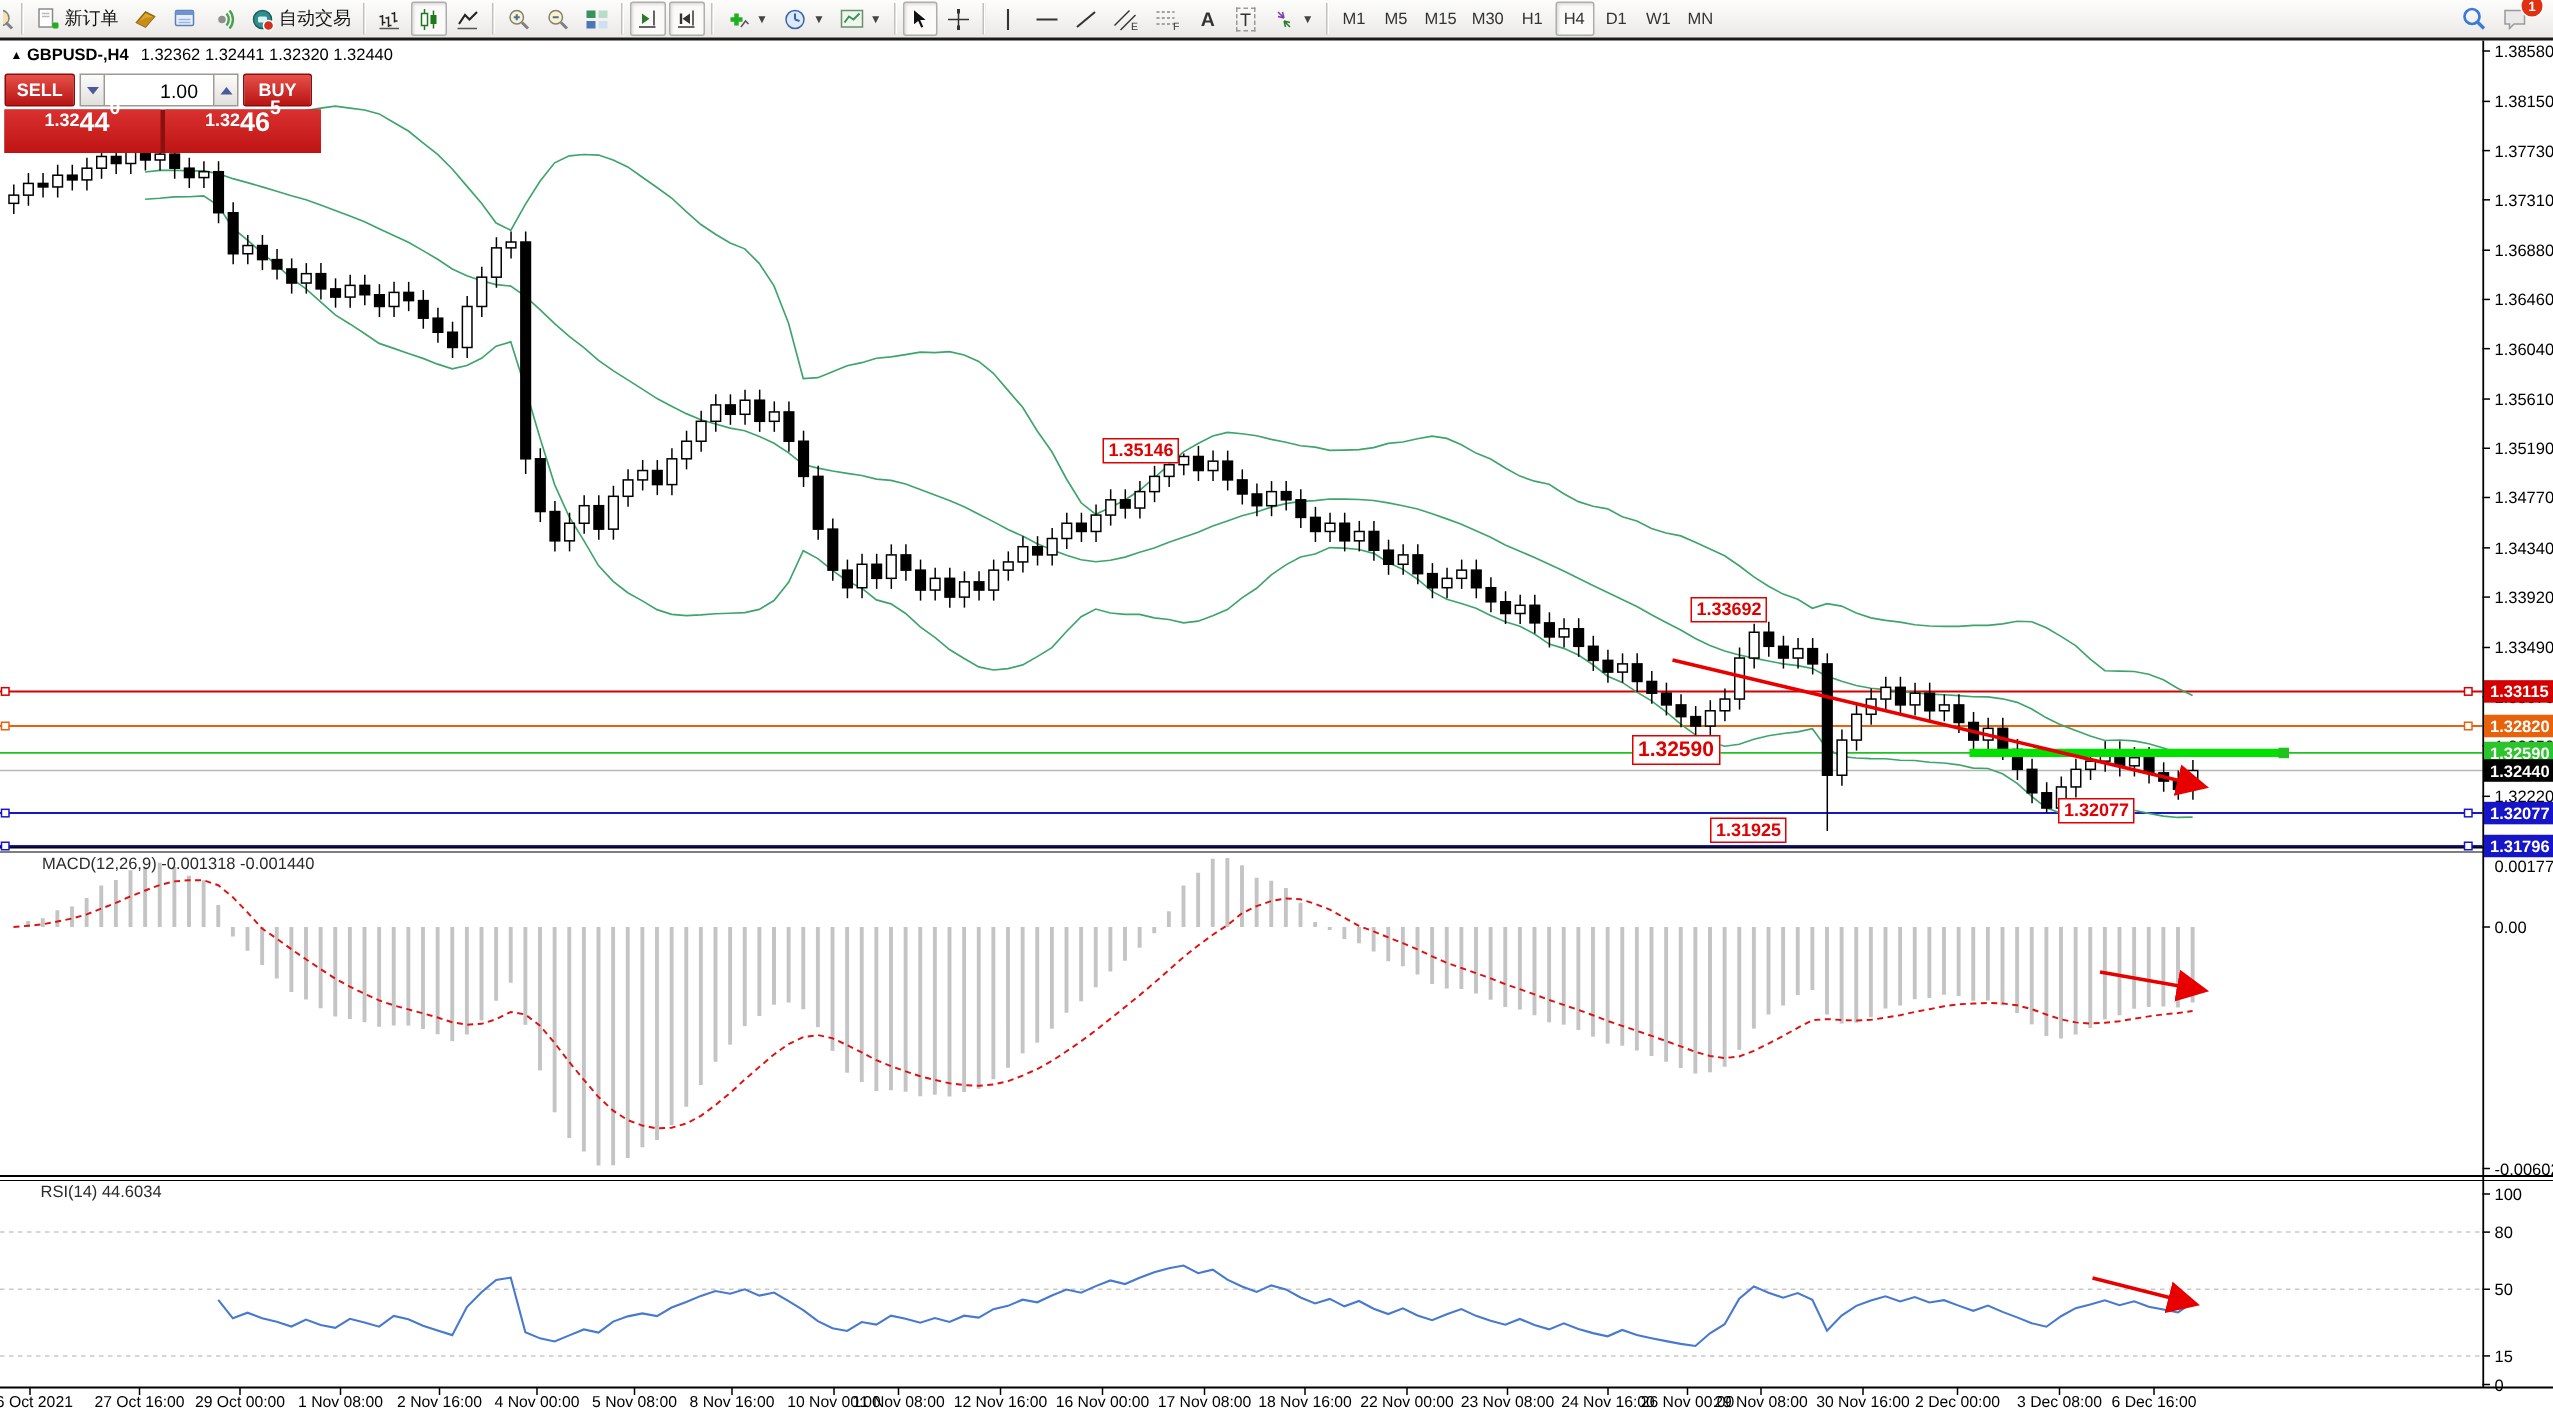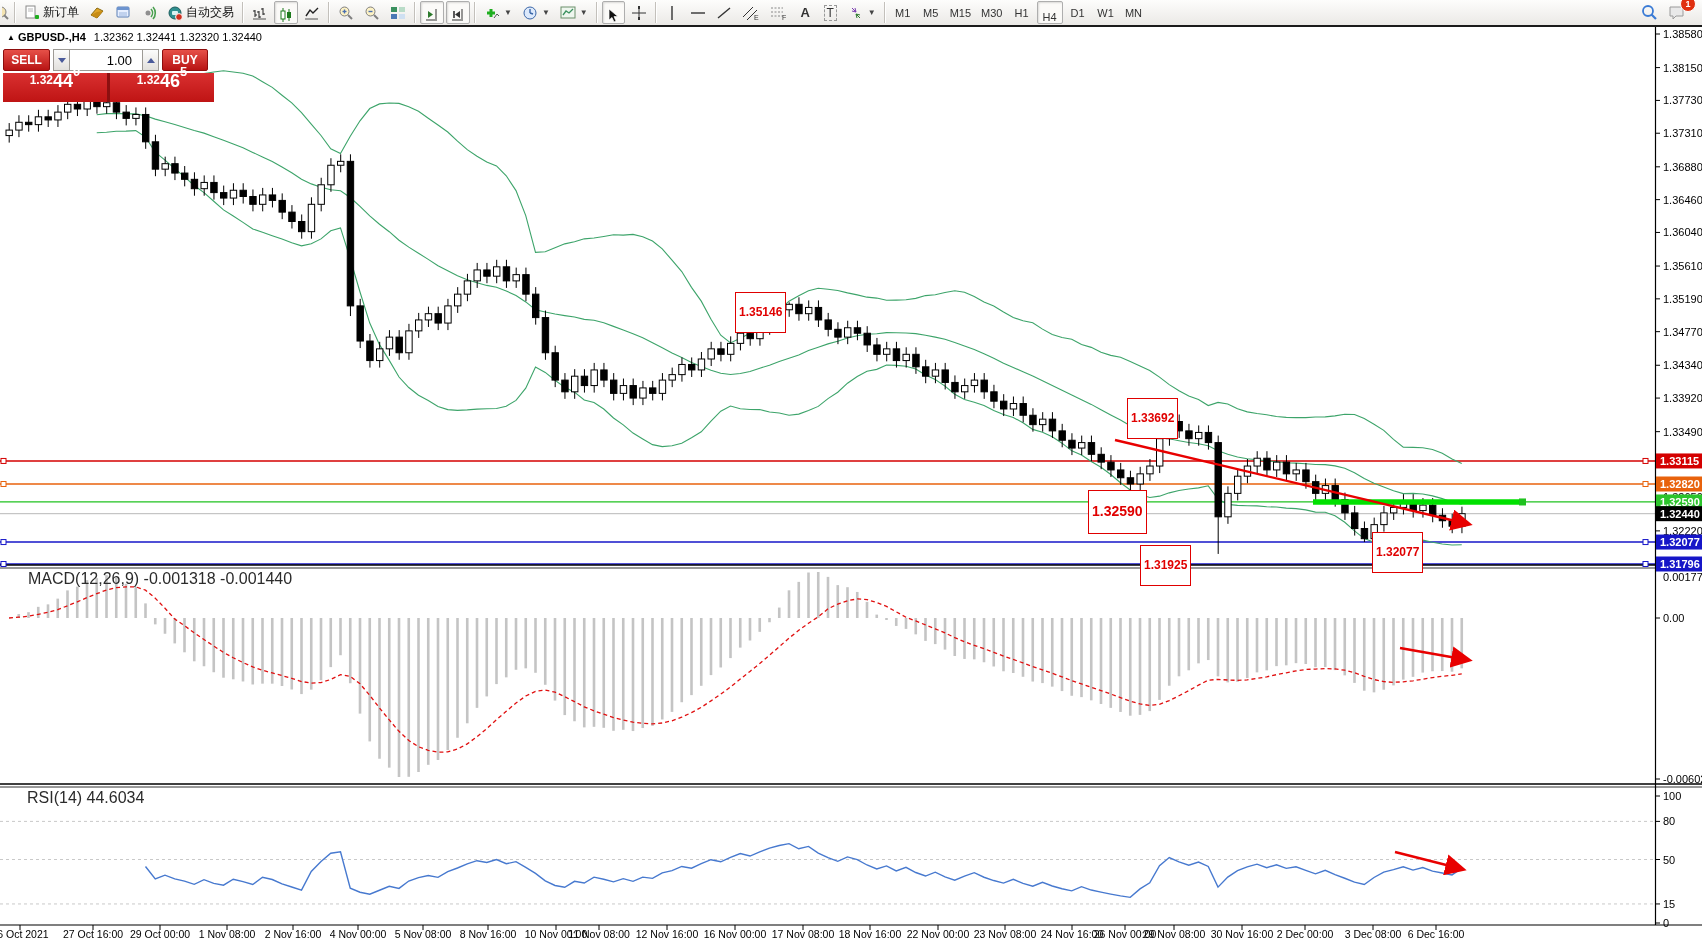--- a/index.html
+++ b/index.html
@@ -4,21 +4,21 @@
 <style>
   html,body{margin:0;padding:0;background:#fff;}
   body{width:1702px;height:944px;overflow:hidden;font-family:"Liberation Sans",sans-serif;position:relative;}
   #app{position:absolute;inset:0;}
 
   
   #toolbar{position:absolute;left:0;top:0;width:1702px;height:27px;background:linear-gradient(#fdfdfc,#ebe9e6);
     border-bottom:2px solid #1b1b1b;display:flex;align-items:center;padding:0 2px;box-sizing:border-box;z-index:30;}
   .tbtn{height:23px;min-width:23px;display:flex;align-items:center;justify-content:center;margin:0 1px;
     border:1px solid transparent;border-radius:2px;font-size:12px;color:#222;gap:3px;padding:0 3px;box-sizing:border-box;cursor:default;}
-  .tbtn.framed{border:1px solid #aeaeae;background:#fbfaf8;box-shadow:inset 1px 1px 2px rgba(0,0,0,.13);align-items:flex-end;}
+  .tbtn.framed{border:1px solid #aeaeae;background:#fbfaf8;box-shadow:inset 1px 1px 2px rgba(0,0,0,.13);}
   .sep{width:1px;height:21px;background:#c3c0bb;border-right:1px solid #fff;margin:0 3px;}
   .tf{font-size:11px;color:#333;min-width:26px;}
   .caret{font-size:8px;color:#444;margin-left:1px;}
   .cnlabel{font-size:12px;color:#111;}
   #clipped-icon{width:9px;overflow:hidden;height:23px;display:flex;align-items:center;}
   #spacer{flex:1;}
   #chat-wrap{position:relative;margin-right:10px;}
   #badge{position:absolute;right:-7px;top:-6px;background:#e03010;color:#fff;border-radius:50%;width:14px;height:14px;
     font-size:9px;font-weight:bold;display:flex;align-items:center;justify-content:center;border:1px solid #fff;}
 
@@ -39,25 +39,25 @@
   .spin .tri-dn{width:0;height:0;border-left:4px solid transparent;border-right:4px solid transparent;border-top:5px solid #4a5a9a;}
   .spin .tri-up{width:0;height:0;border-left:4px solid transparent;border-right:4px solid transparent;border-bottom:5px solid #4a5a9a;}
   #vol-input{width:60px;border:1px solid #9d9a95;border-left:none;border-right:none;font-size:13px;text-align:right;padding:0 10px 0 2px;font-family:"Liberation Sans",sans-serif;}
   .tw-row2{display:flex;margin-top:2px;height:29px;background:#8c1010;}
   .bigprice{flex:1;background:linear-gradient(#d93030,#bf1414);color:#fff;display:flex;align-items:flex-end;justify-content:center;padding-bottom:13px;}
   .bigprice.left{margin-right:3px;}
   .bp-small{font-size:12px;font-weight:bold;line-height:1;margin-bottom:3px;}
   .bp-big{font-size:18px;font-weight:bold;line-height:0.9;}
   .bp-sup{font-size:13px;font-weight:bold;line-height:1;margin-bottom:11px;}
 
-  .panel-label{position:absolute;font-size:16px;color:#2b2b2b;z-index:5;padding-left:24px;}
+  .panel-label{position:absolute;font-size:11px;color:#2b2b2b;z-index:5;padding-left:24px;}
   #macd-label{left:4px;top:570px;} #rsi-label{left:3px;top:789px;}
 
   .anno{position:absolute;z-index:7;background:#fff;border:1px solid #e00000;color:#e00000;
-    font-size:12px;font-weight:bold;padding:12px 3px;line-height:1.25;}
+    font-size:12px;font-weight:bold;padding:0px 3px;line-height:1.25;}
   .anno.big{font-size:14px;}
 
   .icon-svg{display:block;}
 </style>
 </head>
 <body>
 
 <div id="app">
 
   <div id="toolbar">

